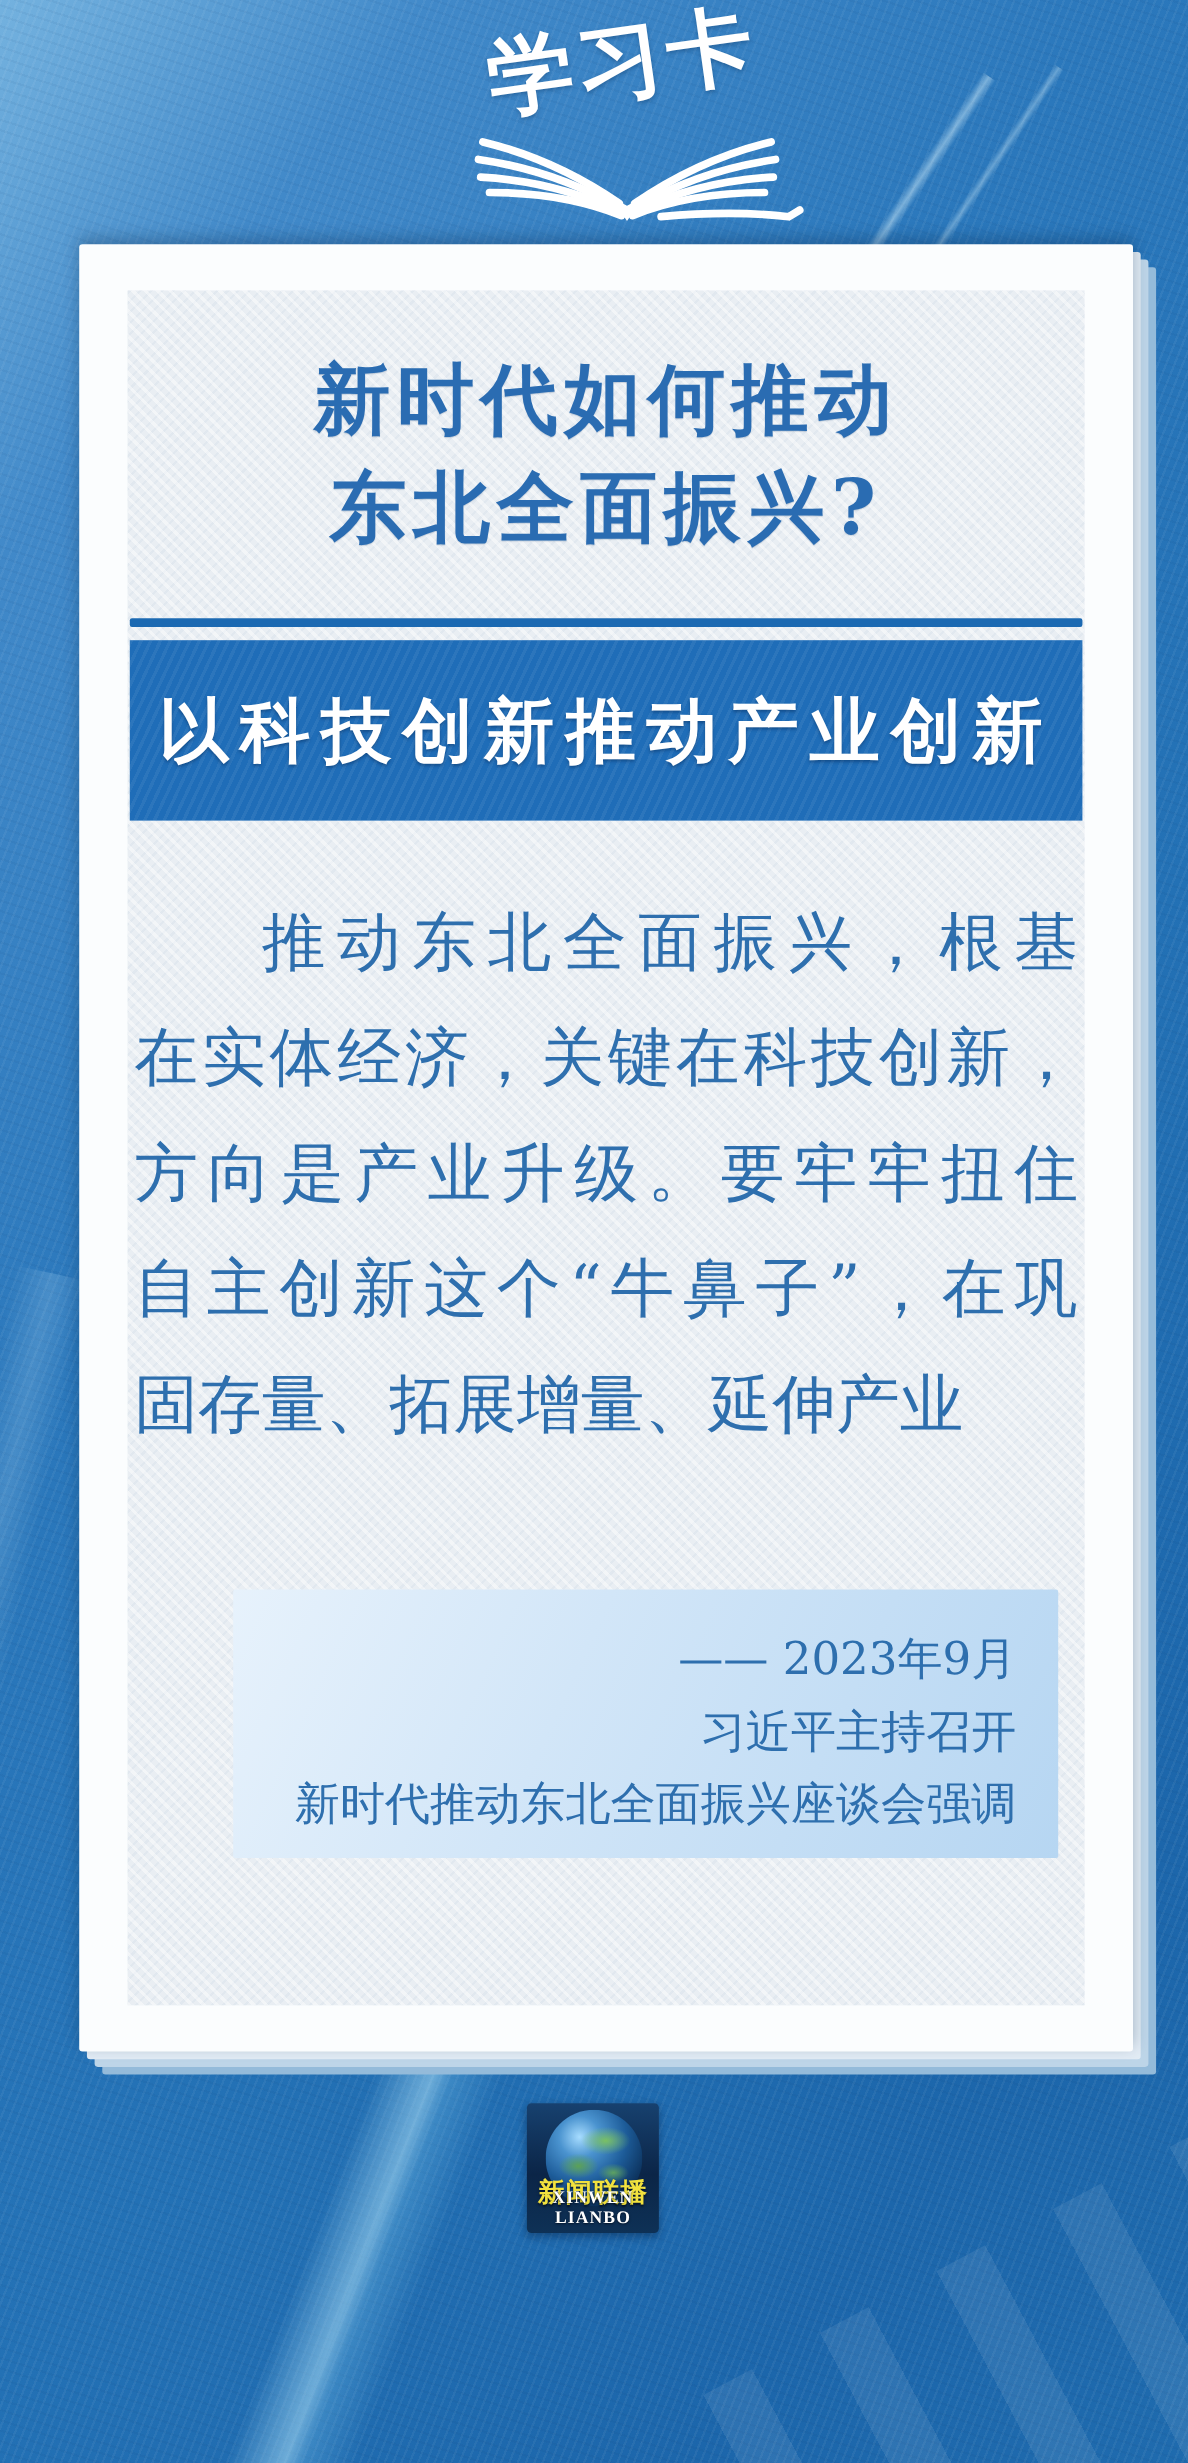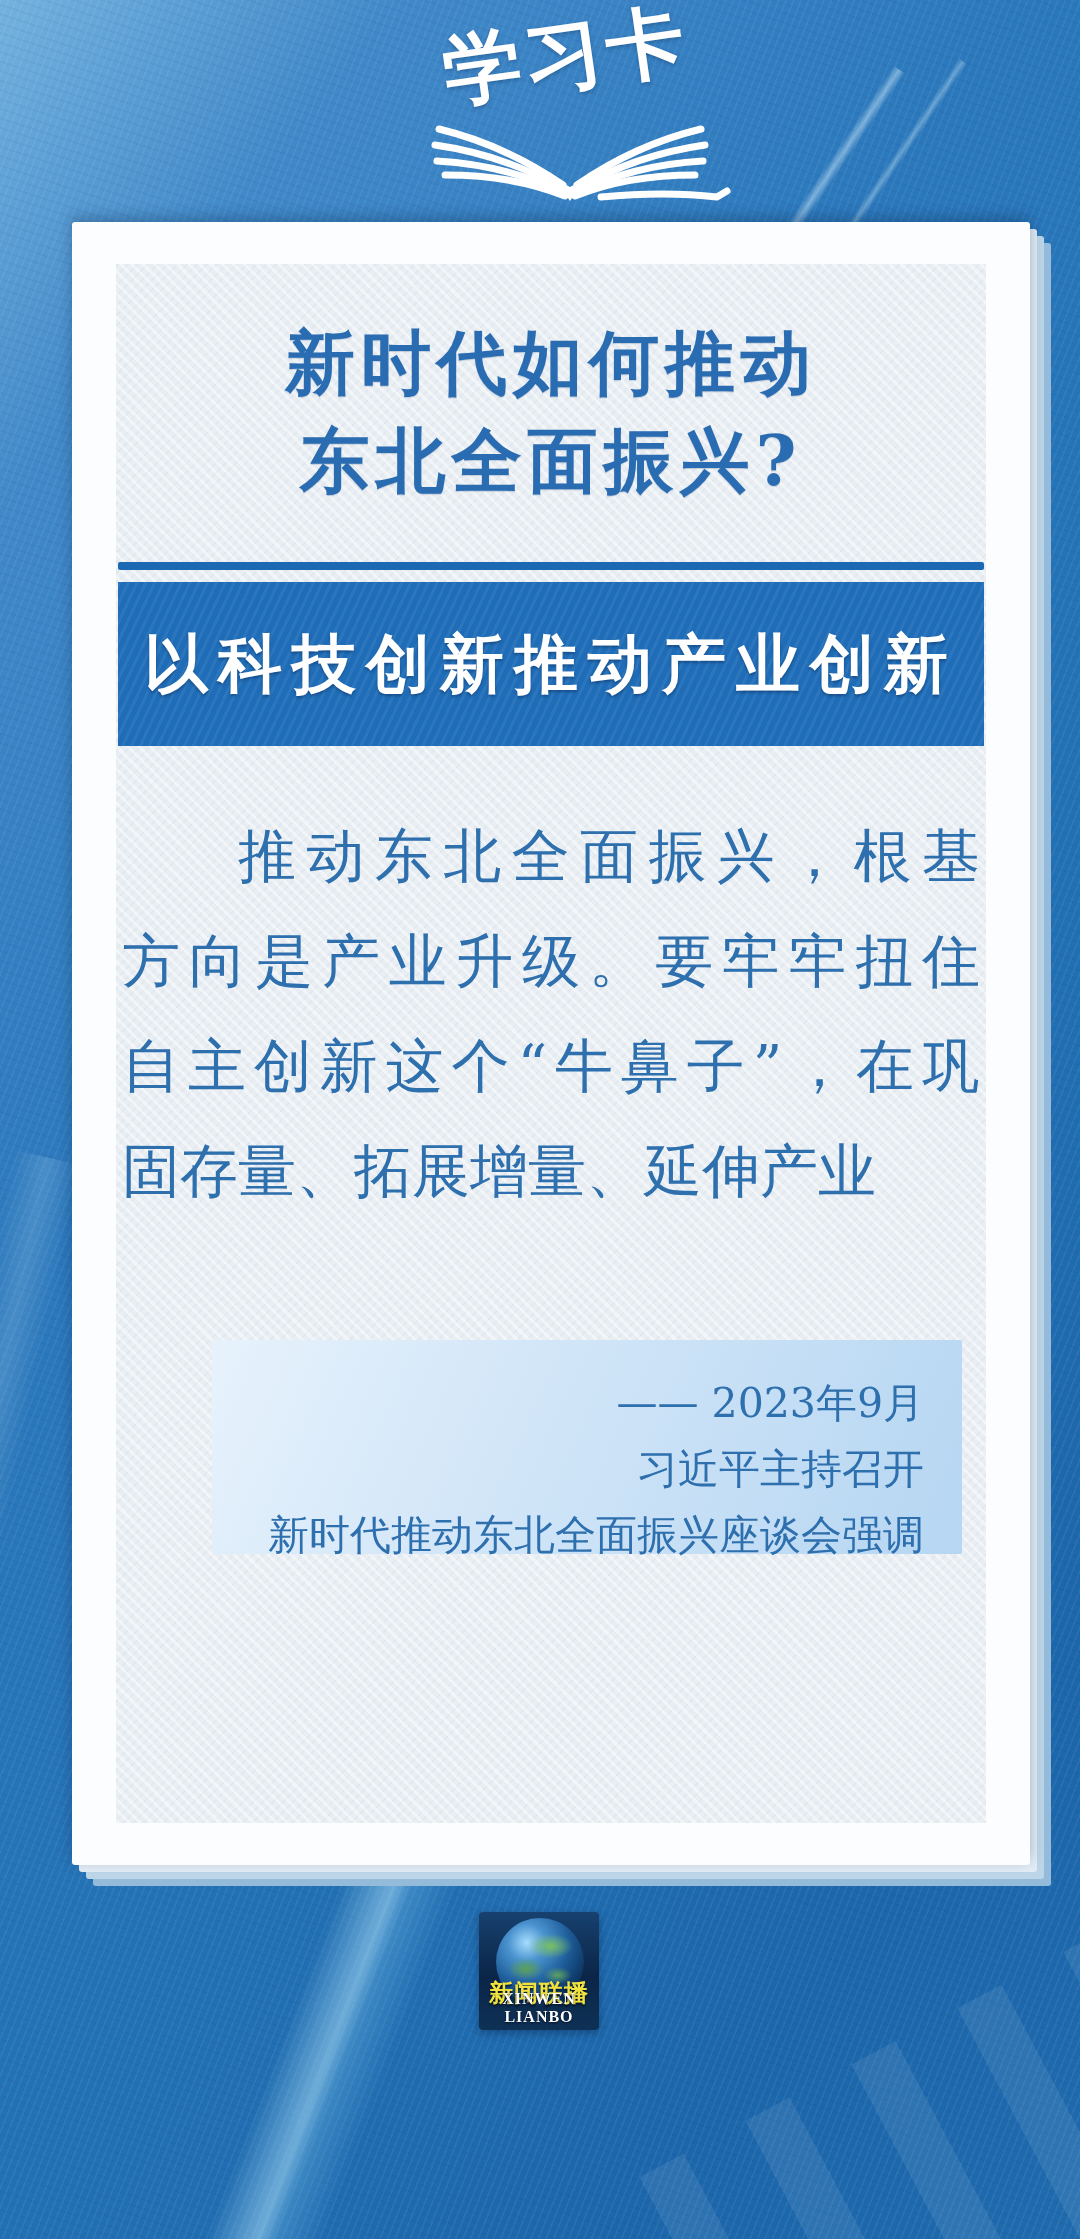--- a/index.html
+++ b/index.html
@@ -65,21 +65,21 @@
     background-color:#1f6db8;
     background-image:repeating-linear-gradient(115deg,rgba(255,255,255,.06) 0 3px,transparent 3px 8px);
     color:#ffffff;font-weight:bold;font-size:64px;letter-spacing:10px;
     text-shadow:0 2px 3px rgba(0,30,70,.4);
   }
   .body-text{margin:58px 6px 0;color:#2e6fae;font-size:58px;line-height:105px;}
   .body-text p{margin:0;text-align:justify;text-align-last:justify;}
   .body-text p:first-child{text-indent:2em;}
   .body-text p:last-child{text-align-last:left;}
   .attribution{
-    box-sizing:border-box;margin:116px 24px 0 96px;height:214px;
+    box-sizing:border-box;margin:116px 24px 0 96px;height:244px;
     padding:30px 38px 0 0;text-align:right;
     color:#2e6fae;font-size:41px;line-height:66px;
     background:linear-gradient(115deg,#e7f2fc 0%,#d2e6f8 40%,#b6d6f2 100%);
     border-radius:2px;
   }
   .attribution div{white-space:nowrap;}
 
   
   .news-logo{
     position:absolute;left:479px;top:1912px;width:120px;height:118px;border-radius:4px;
@@ -145,20 +145,21 @@
       </div>
 
       <div class="divider"></div>
 
       <div class="banner">
         <span>以科技创新推动产业创新</span>
       </div>
 
       <div class="body-text">
         <p>推动东北全面振兴，根基</p>
+        <p>在实体经济，关键在科技创新，</p>
         <p>方向是产业升级。要牢牢扭住</p>
         <p>自主创新这个“牛鼻子”，在巩</p>
         <p>固存量、拓展增量、延伸产业</p>
       </div>
 
       <div class="attribution">
         <div>—— 2023年9月</div>
         <div>习近平主持召开</div>
         <div>新时代推动东北全面振兴座谈会强调</div>
       </div>

